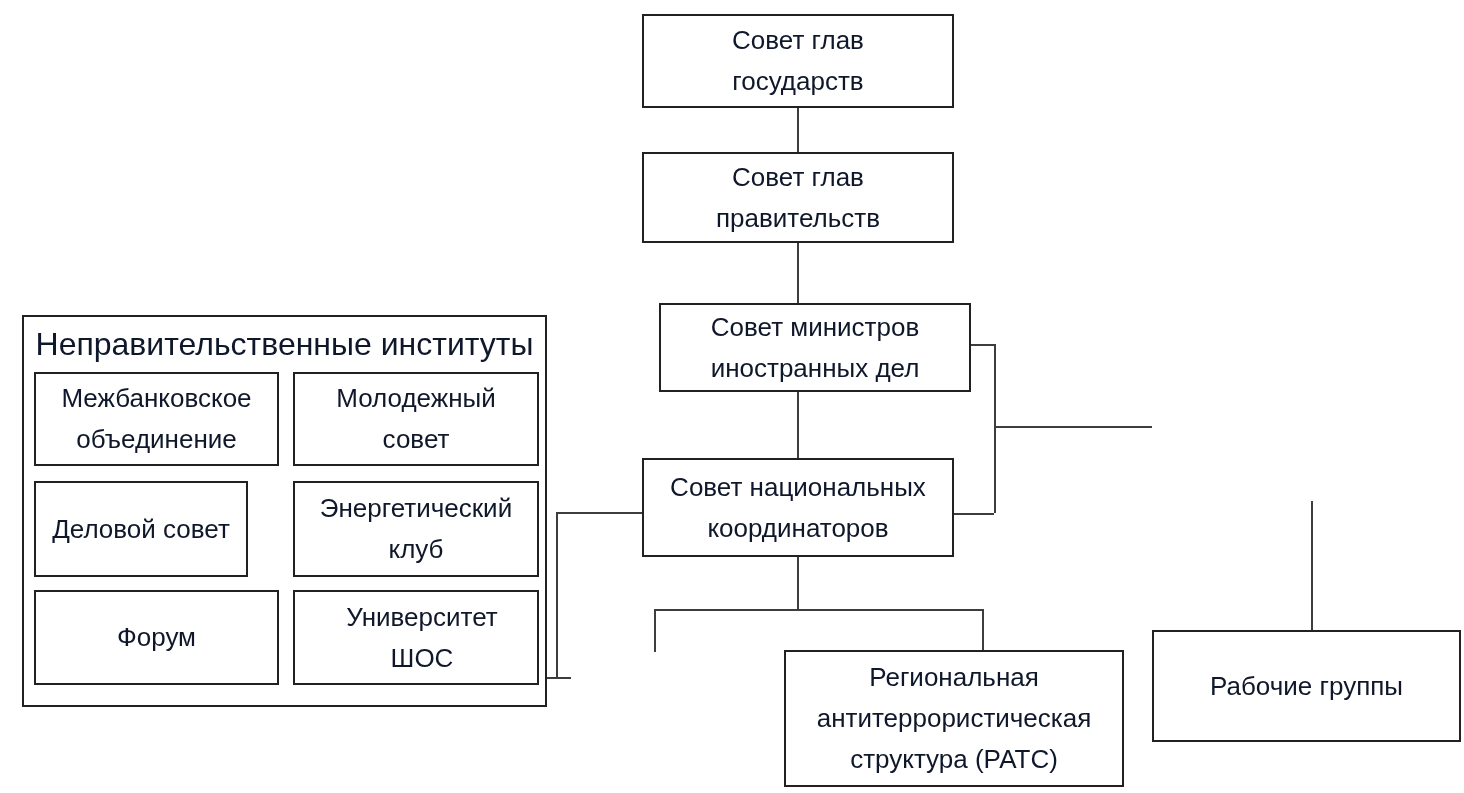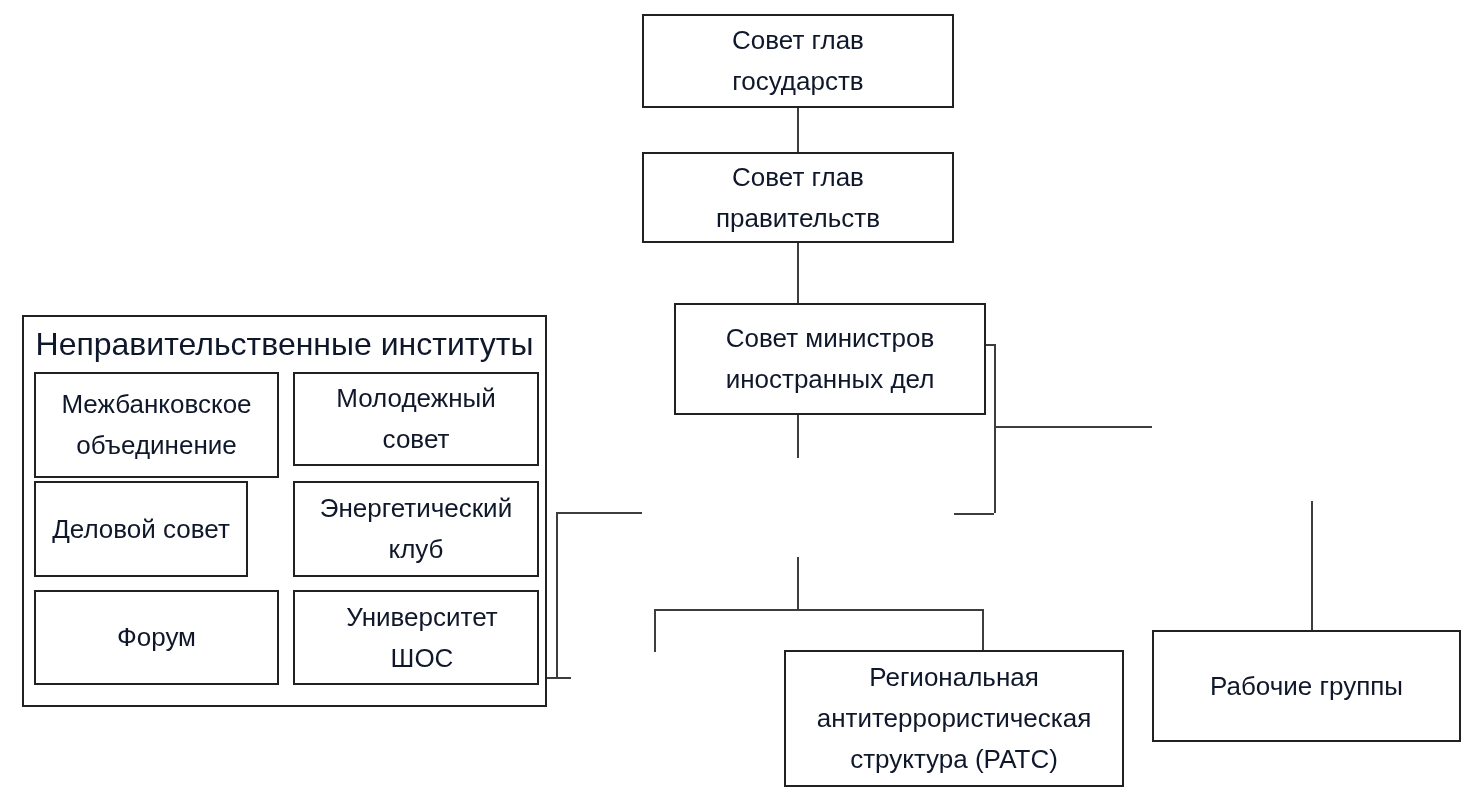--- a/index.html
+++ b/index.html
@@ -47,27 +47,27 @@
     position: absolute;
     background: #3d3d3d;
     z-index: 1;
   }
   .edge.v { width: 1.5px; }
   .edge.h { height: 1.5px; }
 
   
   #b-sgg  { left: 628px; top: 14px;  width: 312px; height: 94px; }
   #b-sgp  { left: 628px; top: 152px; width: 312px; height: 91px; }
-  #b-smid { left: 660px; top: 303px; width: 312px; height: 112px; }
+  #b-smid { left: 645px; top: 303px; width: 312px; height: 89px; }
   #b-snk  { left: 628px; top: 458px; width: 312px; height: 99px; }
 
   
   #b-ngi  { left: 8px;   top: 315px; width: 525px; height: 392px; }
   #t-ngi  { left: 8px;   top: 320px; width: 525px; height: 48px; }
-  #b-mbo  { left: 20px;  top: 372px; width: 245px; height: 106px; }
+  #b-mbo  { left: 20px;  top: 372px; width: 245px; height: 94px; }
   #b-ms   { left: 279px; top: 372px; width: 246px; height: 94px; }
   #b-ds   { left: 20px;  top: 481px; width: 214px; height: 96px; }
   #b-ek   { left: 279px; top: 481px; width: 246px; height: 96px; }
   #b-f    { left: 20px;  top: 590px; width: 245px; height: 95px; }
   #b-u    { left: 279px; top: 590px; width: 246px; height: 95px; padding-left: 12px; }
 
   
   #b-sov  { left: 1138px; top: 368px; width: 302px; height: 133px; }
   #b-rg   { left: 1138px; top: 630px; width: 309px; height: 112px; }
 
@@ -118,20 +118,24 @@
 государств</span>
   </div>
   <div class="node" id="b-sgp">
     <span class="lbl">Совет глав
 правительств</span>
   </div>
   <div class="node" id="b-smid">
     <span class="lbl">Совет министров
 иностранных дел</span>
   </div>
+  <div class="node" id="b-snk">
+    <span class="lbl">Совет национальных
+координаторов</span>
+  </div>
 
   <div class="node" id="b-ngi"></div>
   <div class="group-title" id="t-ngi">Неправительственные институты</div>
   <div class="node" id="b-mbo">
     <span class="lbl">Межбанковское
 объединение</span>
   </div>
   <div class="node" id="b-ms">
     <span class="lbl">Молодежный
 совет</span>

